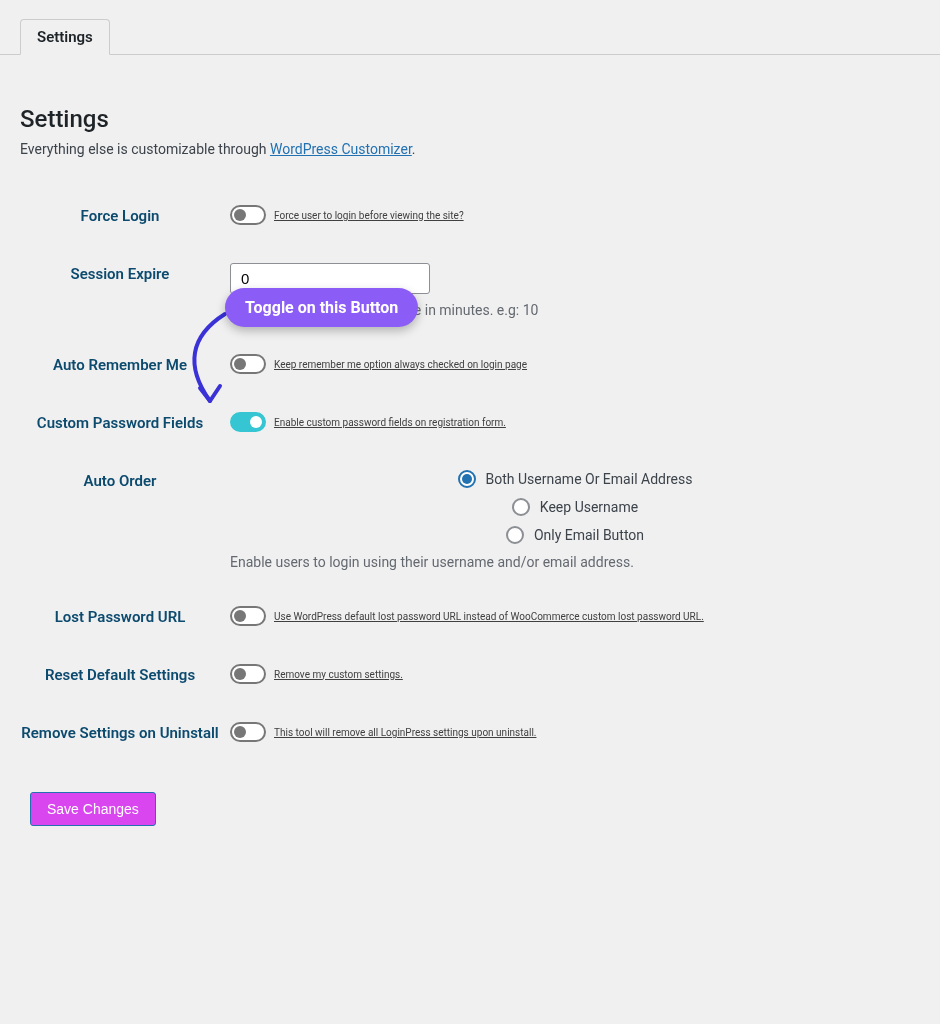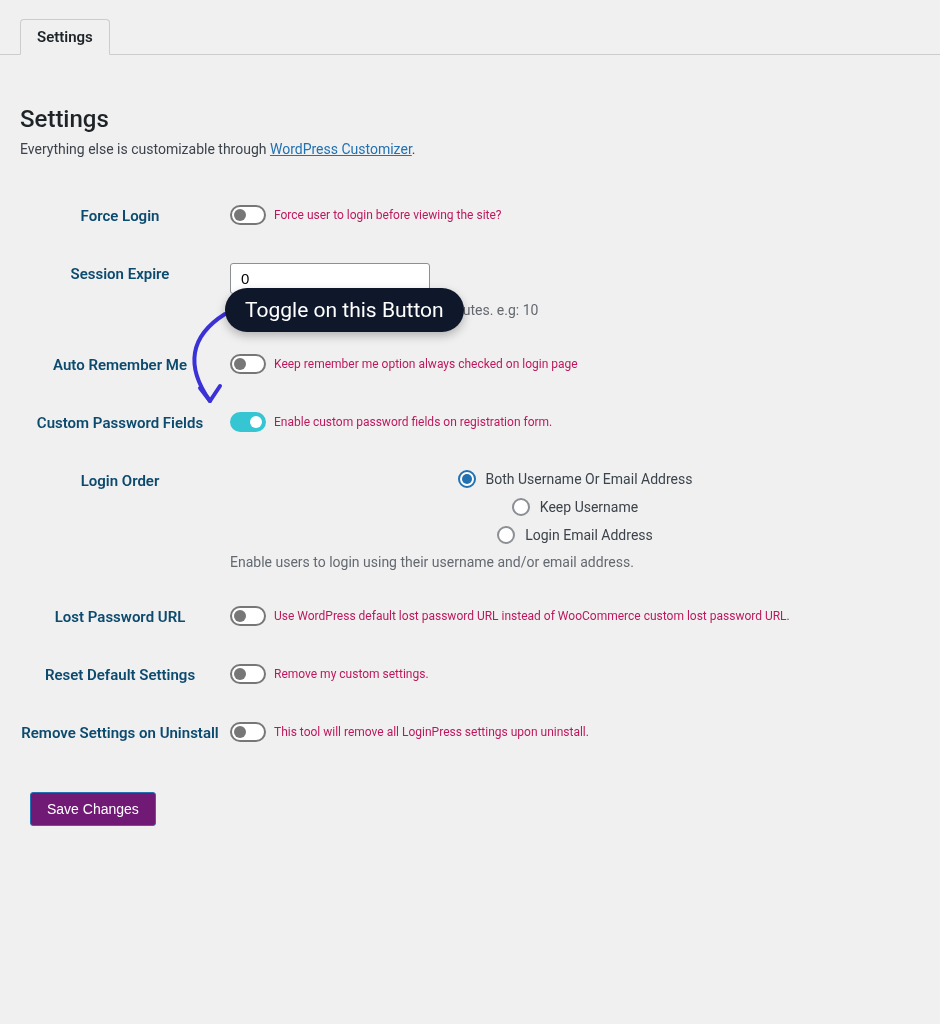--- a/index.html
+++ b/index.html
@@ -94,22 +94,23 @@
   .toggle.on .knob {
     background: #fff;
     left: auto;
     right: 2px;
   }
   .toggle-row {
     display: flex;
     align-items: center;
   }
   .toggle-label {
-    color: #be185d;
-    font-size: 12px;
+    color: #404040;
+    font-size: 10px;
+    text-decoration: underline;
   }
   input[type="text"].num-input {
     width: 200px;
     padding: 6px 10px;
     font-size: 15px;
     border: 1px solid #8c8f94;
     border-radius: 3px;
     background: #fff;
   }
   .description {
@@ -140,37 +141,37 @@
     content: "";
     position: absolute;
     width: 10px;
     height: 10px;
     background: #2271b1;
     border-radius: 50%;
     top: 2px;
     left: 2px;
   }
   .save-btn {
-    background: #701a75;
+    background: #d946ef;
     color: #fff;
     border: 1px solid #2271b1;
     padding: 8px 16px;
     font-size: 14px;
     border-radius: 3px;
     cursor: pointer;
     margin-left: 10px;
   }
   .tooltip-pill {
     position: absolute;
-    background: #0f172a;
+    background: #8b5cf6;
     color: #fff;
     padding: 10px 20px;
     border-radius: 24px;
-    font-size: 21px;
-    font-weight: 400;
+    font-size: 16px;
+    font-weight: 700;
     white-space: nowrap;
     box-shadow: 0 4px 10px rgba(0,0,0,0.25);
     z-index: 10;
   }
   .arrow-svg {
     position: absolute;
     z-index: 9;
     pointer-events: none;
   }
   .rel-wrap { position: relative; }
@@ -236,33 +237,33 @@
         <div class="toggle-row">
           <span class="toggle on">
                 <span class="knob"></span>
               </span>
           <span class="toggle-label">Enable custom password fields on registration form.</span>
         </div>
       </td>
     </tr>
 
     <tr>
-      <th>Login Order</th>
+      <th>Auto Order</th>
       <td>
         <div class="radio-row">
           <span class="radio checked"></span>
           <span>Both Username Or Email Address</span>
         </div>
         <div class="radio-row">
           <span class="radio unchecked"></span>
           <span>Keep Username</span>
         </div>
         <div class="radio-row">
           <span class="radio unchecked"></span>
-          <span>Login Email Address</span>
+          <span>Only Email Button</span>
         </div>
         <div class="description">Enable users to login using their username and/or email address.</div>
       </td>
     </tr>
 
     <tr>
       <th>Lost Password URL</th>
       <td>
         <div class="toggle-row">
           <span class="toggle">

